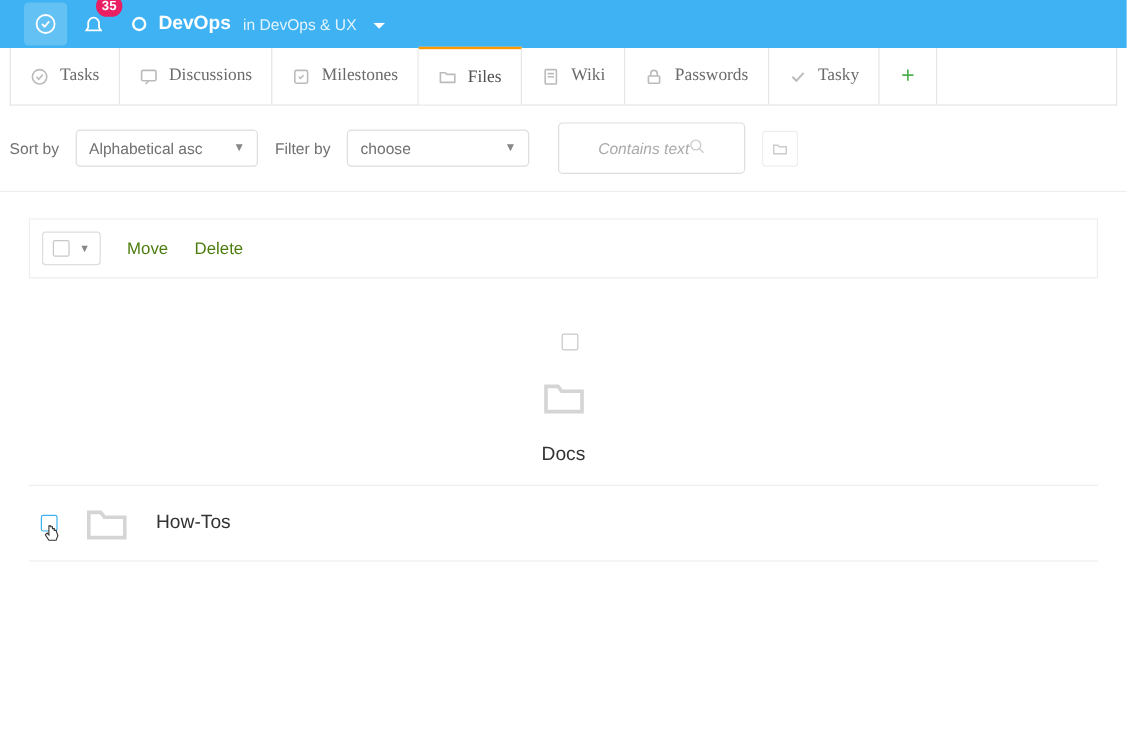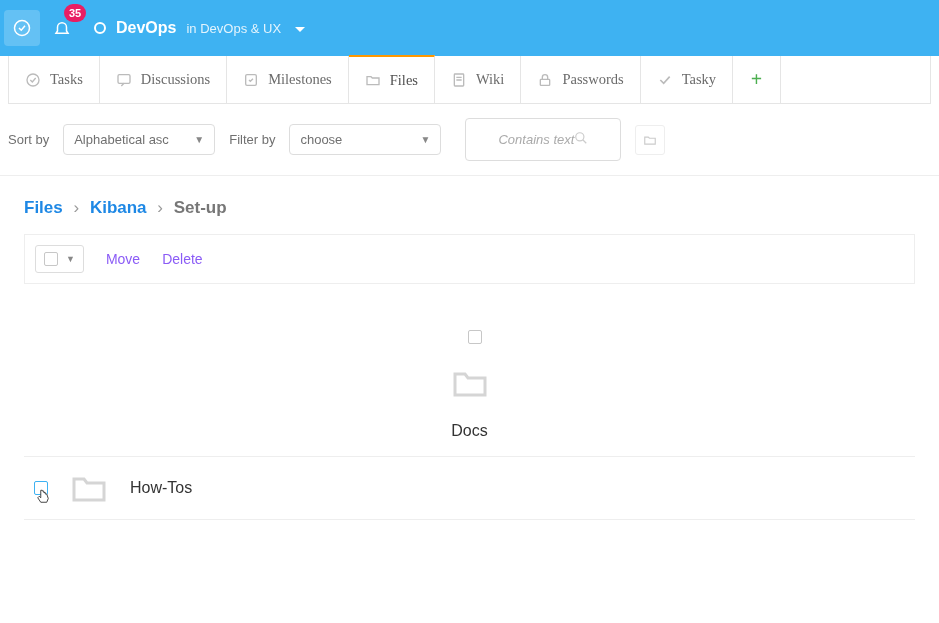--- a/index.html
+++ b/index.html
@@ -7,24 +7,24 @@
       font-family: -apple-system, BlinkMacSystemFont, "Segoe UI", Helvetica, Arial, sans-serif;
       font-size: 14px;
       color: #333;
       background: #fff;
       width: 939px;
     }
 
     
     .top-header {
       background: #3eb2f2;
-      height: 56px;
-      display: flex;
-      align-items: center;
-      padding: 0 4px;
+      height: 40px;
+      display: flex;
+      align-items: center;
+      padding: 0 20px;
       gap: 4px;
     }
     .header-icon-btn {
       width: 36px;
       height: 36px;
       display: flex;
       align-items: center;
       justify-content: center;
       border-radius: 4px;
       position: relative;
@@ -190,21 +190,21 @@
       gap: 8px;
     }
     .checkbox {
       width: 14px;
       height: 14px;
       border: 1.5px solid #c7c7c7;
       border-radius: 2px;
       display: inline-block;
     }
     .toolbar-btn {
-      color: #8b5cf6;
+      color: #4d7c0f;
       font-size: 14px;
     }
 
     
     .file-list {
       margin-top: 30px;
     }
     .file-row {
       display: flex;
       align-items: center;
@@ -352,27 +352,20 @@
         </svg></span>
   </div>
   <div class="folder-btn">
     <svg width="16" height="14" viewBox="0 0 24 24" fill="none" stroke="#ccc" stroke-width="2">
         <path d="M3 7h6l2 2h10v10H3V7z"></path>
       </svg>
   </div>
 </div>
 
 <div class="content">
-  <div class="breadcrumb">
-    <span class="link">Files</span>
-    <span class="sep">›</span>
-    <span class="link">Kibana</span>
-    <span class="sep">›</span>
-    <span class="current">Set-up</span>
-  </div>
 
   <div class="toolbar">
     <div class="checkbox-dropdown">
       <span class="checkbox"></span>
       <span class="caret-down" style="font-size:9px;color:#888">▼</span>
     </div>
     <span class="toolbar-btn">Move</span>
     <span class="toolbar-btn">Delete</span>
   </div>
 

